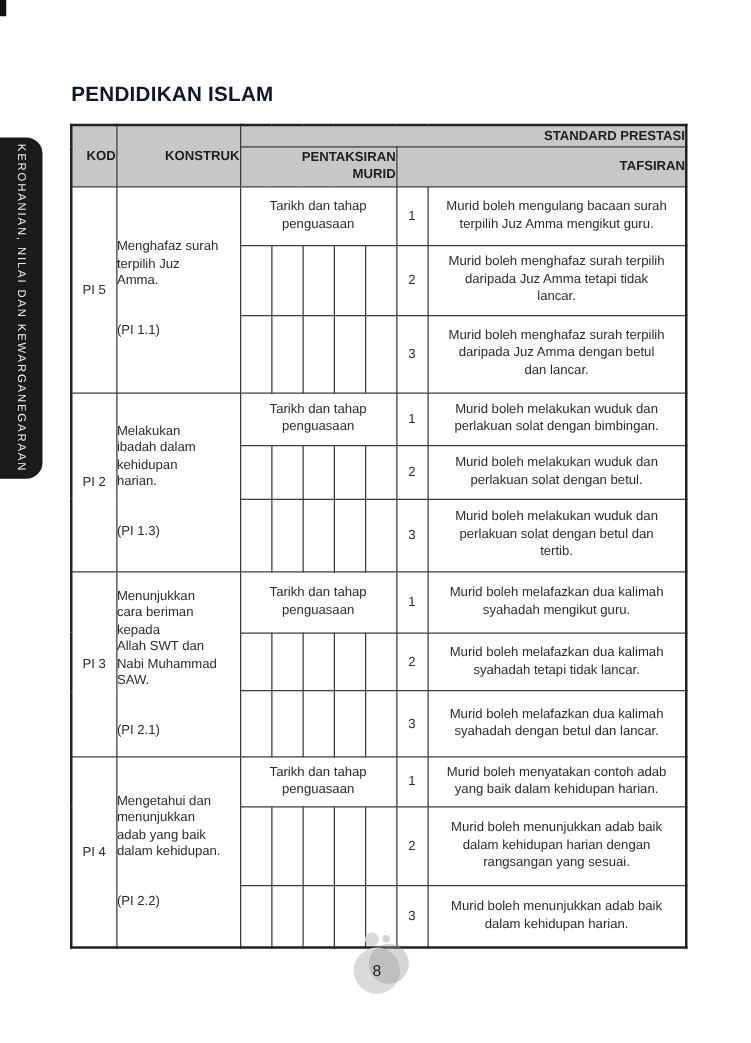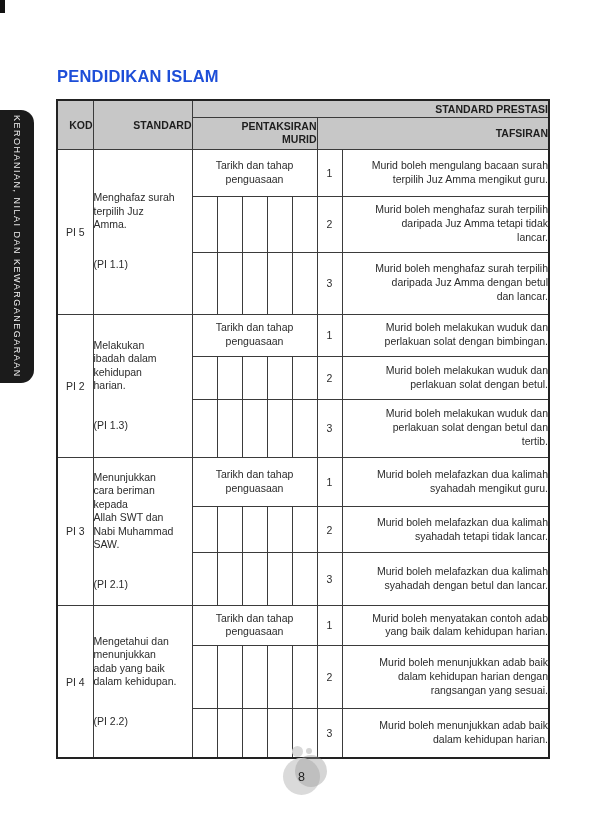--- a/index.html
+++ b/index.html
@@ -22,21 +22,21 @@
     display:flex; align-items:center; justify-content:center;
   }
   .side-tab-text {
     writing-mode:vertical-rl;
     font-size:9px; letter-spacing:1.5px;
     color:#f2f2f2;
     white-space:nowrap;
   }
   .page-title {
     position:absolute; left:57px; top:67px;
-    font-size:16.5px; font-weight:bold; color:#1d4ed8;
+    font-size:16.5px; font-weight:bold; color:#0f172a;
     letter-spacing:0.2px;
   }
   .table-wrap { position:absolute; left:56px; top:99px; }
   table.assessment {
     border-collapse:collapse;
     table-layout:fixed;
     width:492px;
     border:2px solid #222;
   }
   table.assessment th, table.assessment td {
@@ -63,21 +63,21 @@
     padding:2px 4px;
   }
   td.konstruk .ref { margin-top:13px; }
   td.tarikh {
     text-align:center;
     white-space:pre-line;
     line-height:1.3;
   }
   td.num { text-align:center; }
   td.taf {
-    text-align:right;
+    text-align:center;
     padding:4px 6px;
     line-height:1.32;
     white-space:pre-line;
     font-size:10.3px;
   }
   .bubbles { position:absolute; left:0; top:0; }
   .bubble { position:absolute; border-radius:50%; }
   .bubble-large { left:283px; top:758px; width:37px; height:37px; background:#dadada; }
   .bubble-mid   { left:295px; top:755px; width:32px; height:32px; background:rgba(150,150,150,0.40); }
   .bubble-dot   { left:292px; top:746px; width:11px; height:11px; background:#d9d9d9; }
@@ -109,21 +109,21 @@
         <col style="width:25px">
         <col style="width:25px">
         <col style="width:25px">
     <col style="width:25px">
         <col style="width:207px">
   </colgroup>
 
   <tbody>
         <tr class="h17">
     <th class="hdr" rowspan="2">KOD</th>
-    <th class="hdr" rowspan="2">STANDARD</th>
+    <th class="hdr" rowspan="2">KONSTRUK</th>
     <th class="hdr" colspan="7">STANDARD PRESTASI</th>
   </tr>
   <tr class="h28">
     <th class="hdr" colspan="5" style="white-space:pre-line; line-height:1.25;">PENTAKSIRAN
 MURID</th>
     <th class="hdr" colspan="2">TAFSIRAN</th>
   </tr>
 
   <tr class="h47">
     <td class="kod" rowspan="3">PI 5</td>

